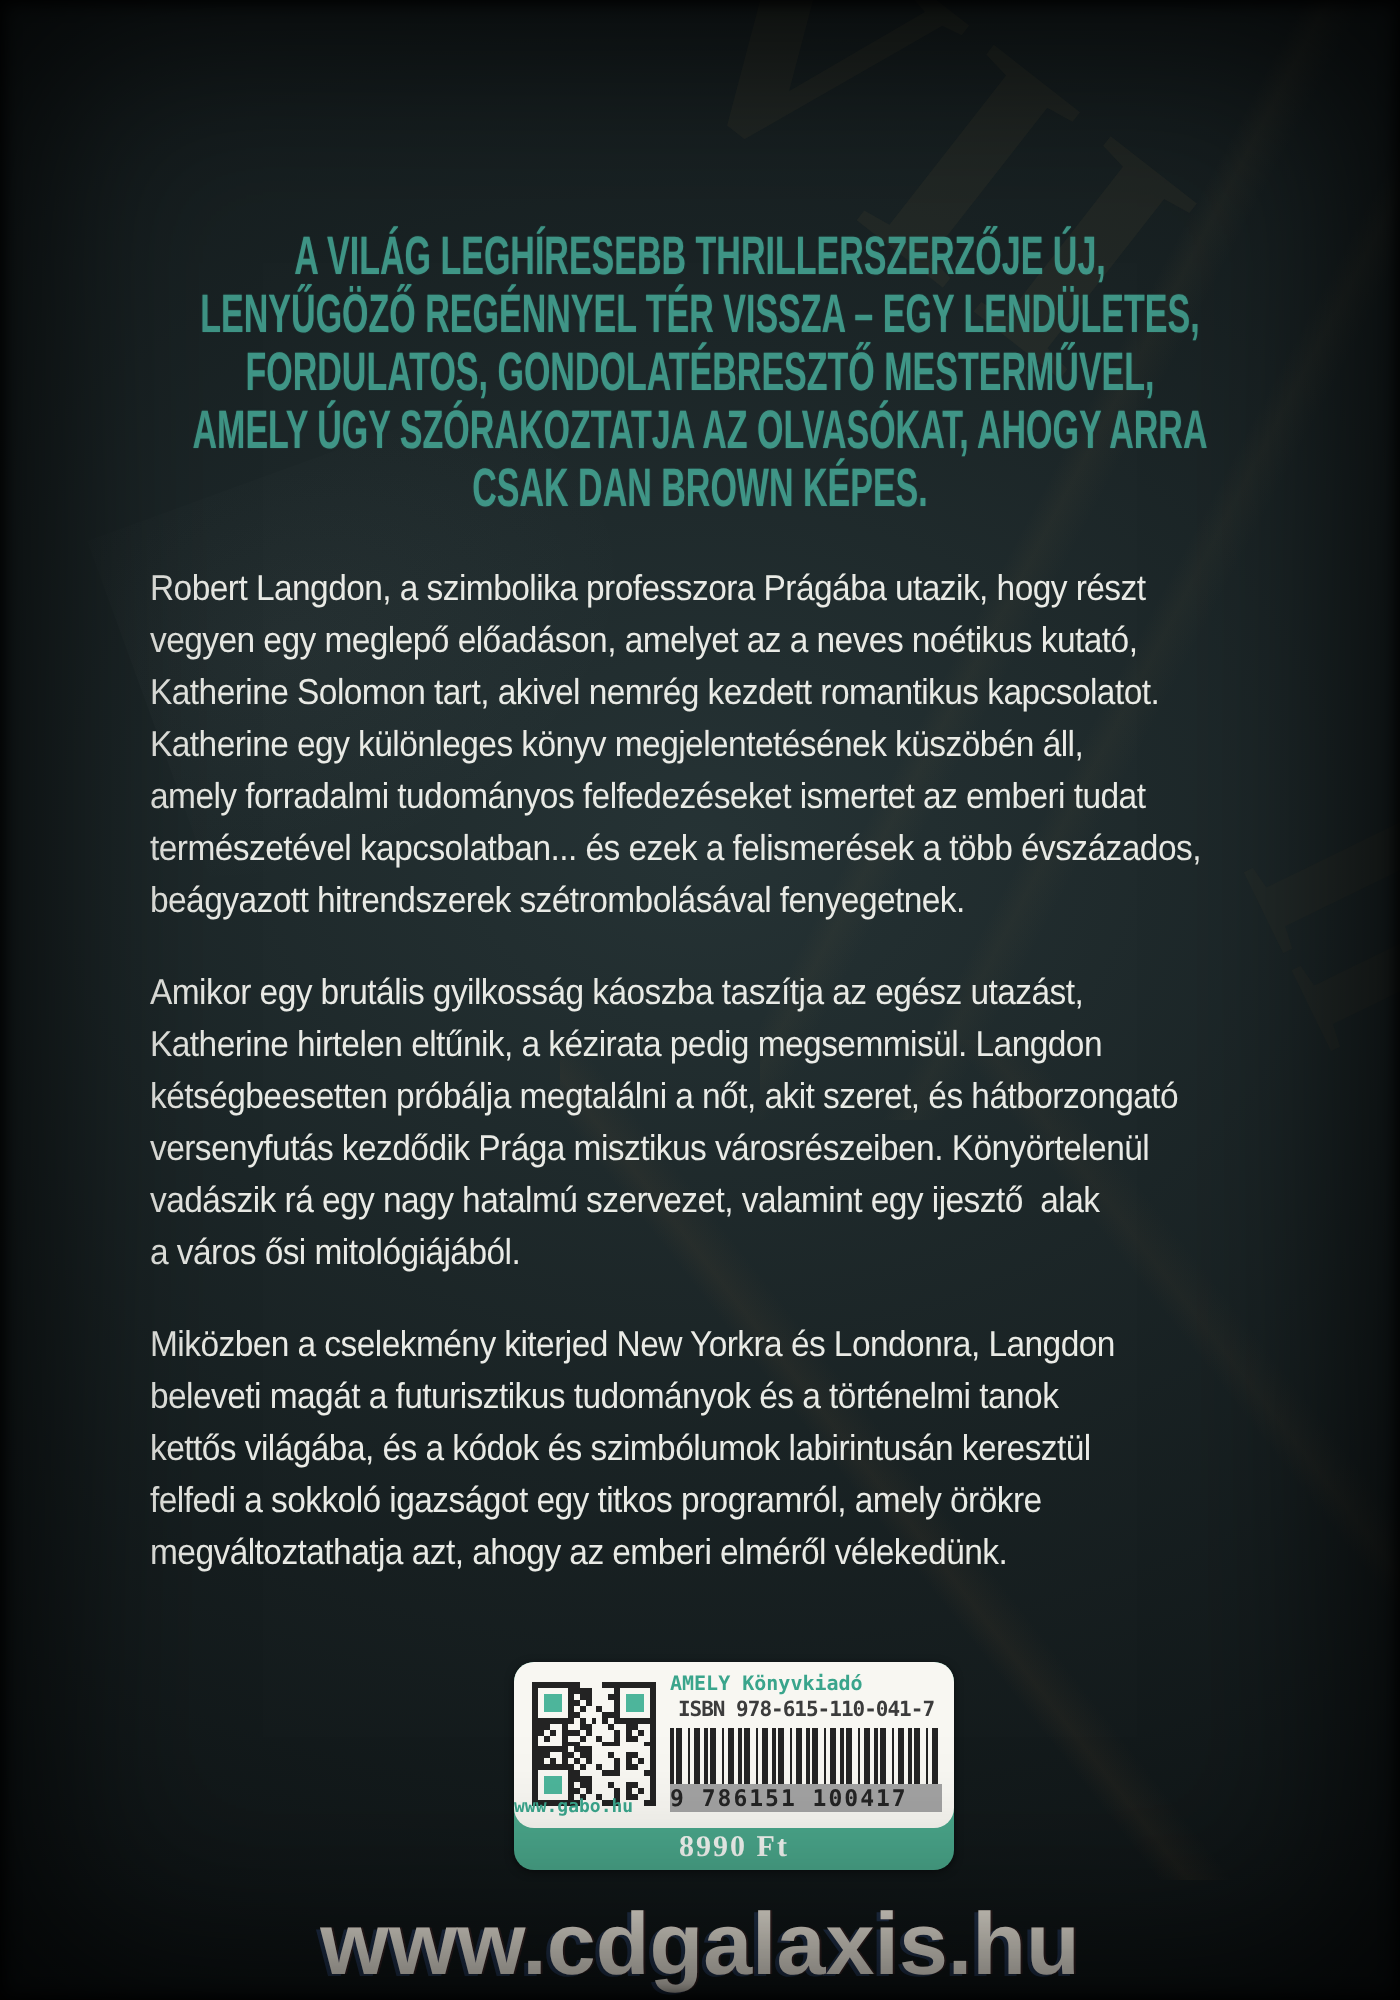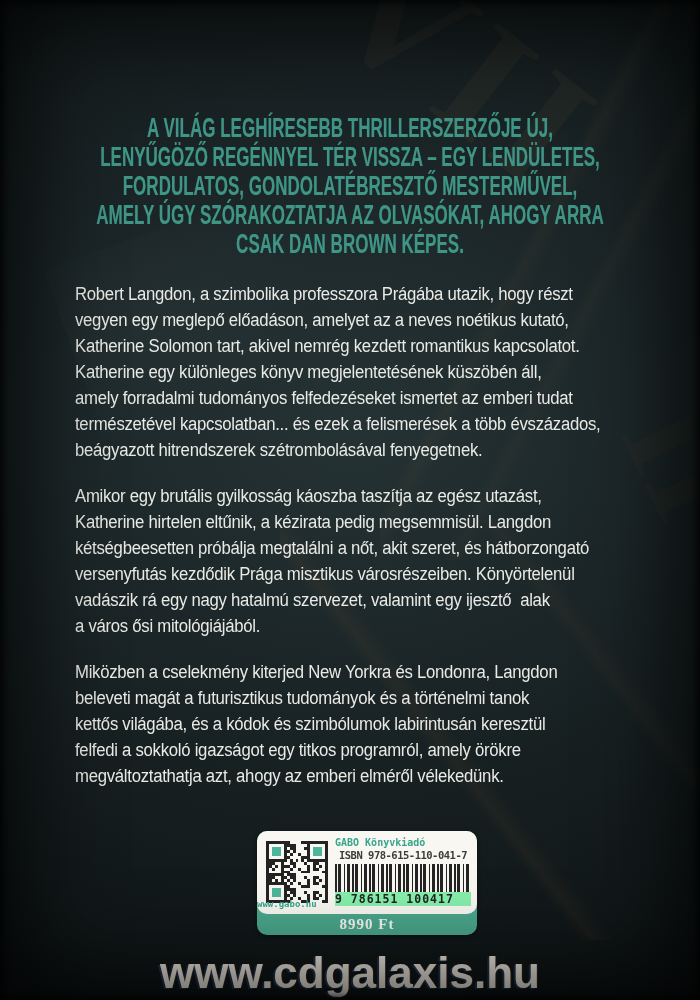--- a/index.html
+++ b/index.html
@@ -131,21 +131,21 @@
     background: repeating-linear-gradient(90deg,
       #242424 0 2px, #f8f7f2 2px 3px,
       #242424 3px 6px, #f8f7f2 6px 9px,
       #242424 9px 10px, #f8f7f2 10px 12px,
       #242424 12px 15px, #f8f7f2 15px 17px);
   }
   .barcode-digits {
     font-family: "DejaVu Sans Mono", monospace;
     font-size: 11.5px; font-weight: bold;
     color: #242424;
-    background: #86efac;
+    background: #a3a3a3;
     margin-top: -2px;
     letter-spacing: 1px;
     white-space: nowrap;
   }
   .gabo-url {
     position: absolute;
     top: 68px; left: 0; right: 26px;
     text-align: left;
     font-family: "DejaVu Sans Mono", monospace;
     font-size: 9px; font-weight: bold;
@@ -652,21 +652,21 @@
           <div class="on"></div>
           <div class="on"></div>
           <div></div>
           <div></div>
           <div></div>
           <div></div>
           <div class="on"></div>
           <div class="on"></div>
         </div>
       <div class="sticker-col">
-        <div class="publisher">GABO Könyvkiadó</div>
+        <div class="publisher">AMELY Könyvkiadó</div>
         <div class="isbn">ISBN 978-615-110-041-7</div>
         <div class="bars"></div>
         <div class="barcode-digits">9 786151 100417</div>
       </div>
       <div class="gabo-url">www.gabo.hu</div>
     </div>
     <div class="price-band">8990 Ft</div>
   </div>
 
   <div class="footer-url">www.cdgalaxis.hu</div>

